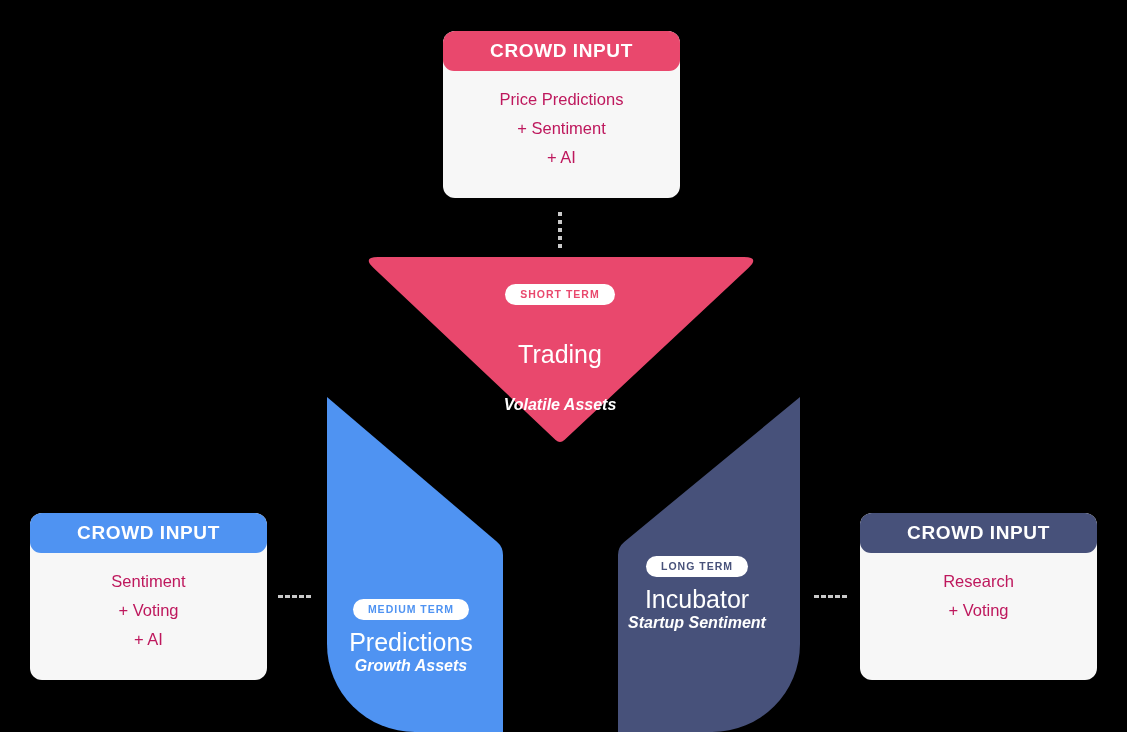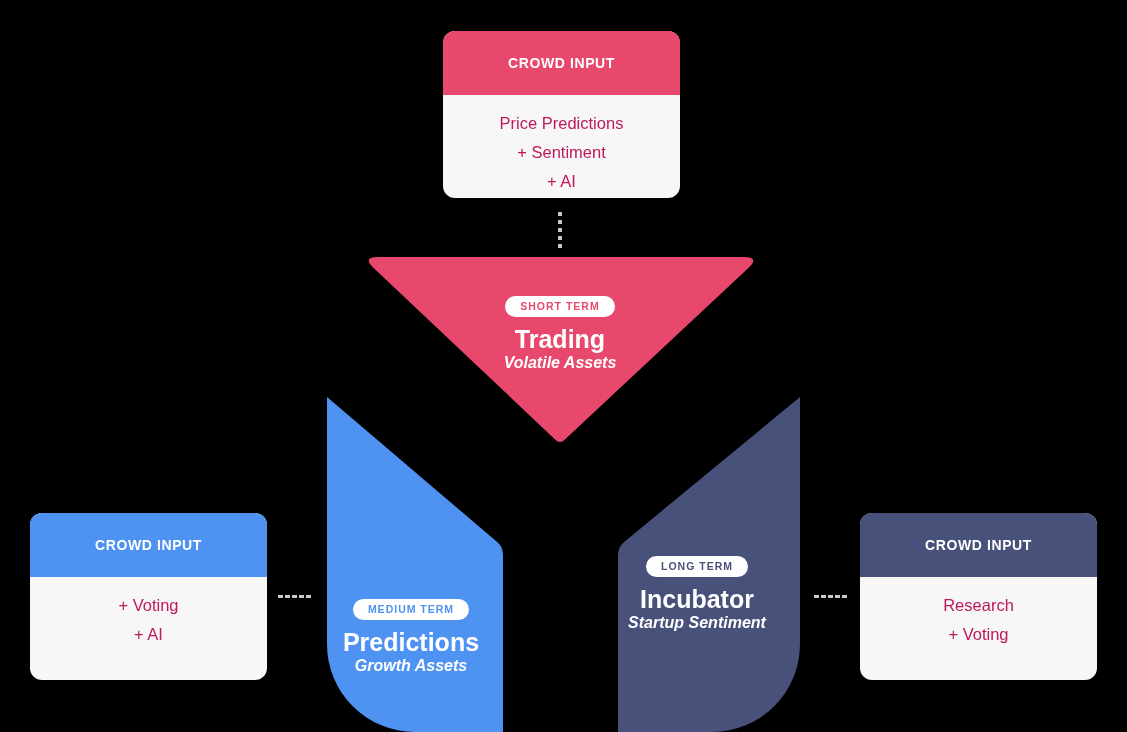--- a/index.html
+++ b/index.html
@@ -7,45 +7,45 @@
     position:relative;width:1127px;height:732px;background:#000;overflow:hidden;
     font-family:"Liberation Sans", sans-serif;
   }
   svg.shapes{position:absolute;left:0;top:0;}
 
   
   .funnel-labels{
     position:absolute;width:240px;display:flex;flex-direction:column;align-items:center;
     pointer-events:none;
   }
-  .labels-trading   {left:440px;top:296px;}
+  .labels-trading   {left:440px;top:284px;gap:27px;}
   .labels-investment{left:291px;top:556px;margin-top:43px;}
   .labels-incubator {left:577px;top:556px;}
   .term-pill{
     background:#fff;border-radius:11px;height:21px;line-height:21px;
     padding:0 15px;font-size:10.5px;font-weight:bold;letter-spacing:1px;
   }
   .funnel-title{
-    margin-top:7px;color:#fff;font-weight:bold;font-size:25px;line-height:30px;
+    margin-top:7px;color:#fff;font-weight:normal;font-size:25px;line-height:30px;
   }
   .funnel-subtitle{
     margin-top:1px;color:#fff;font-style:italic;font-weight:bold;font-size:16px;line-height:16px;
   }
 
   
   .card{
     position:absolute;width:237px;height:167px;border-radius:12px;background:#f7f7f7;
     overflow:hidden;box-shadow:0 2px 8px rgba(0,0,0,0.45);
   }
   .card-top  {left:443px;top:31px;}
   .card-left {left:30px;top:513px;}
   .card-right{left:860px;top:513px;}
   .card-header{
-    height:64px;display:flex;align-items:center;justify-content:center;
-    color:#fff;font-weight:bold;font-size:14px;letter-spacing:0.6px;
+    height:40px;display:flex;align-items:center;justify-content:center;
+    color:#fff;font-weight:bold;font-size:19px;letter-spacing:0.6px;border-radius:11px;
   }
   .card-body{padding-top:14px;}
   .card-line{
     height:29px;line-height:29px;text-align:center;font-size:16.5px;color:#be185d;
   }
 
   
   .connector{position:absolute;}
   .connector-v{
     left:558px;top:212px;width:4px;height:37px;
@@ -92,20 +92,21 @@
     <div class="card-body">
       <div class="card-line">Price Predictions</div>
       <div class="card-line">+ Sentiment</div>
       <div class="card-line">+ AI</div>
     </div>
   </div>
 
   <div class="card card-left">
     <div class="card-header" style="background: rgb(79, 147, 242);">CROWD INPUT</div>
     <div class="card-body">
+      <div class="card-line">Sentiment</div>
       <div class="card-line">+ Voting</div>
       <div class="card-line">+ AI</div>
     </div>
   </div>
 
   <div class="card card-right">
     <div class="card-header" style="background: rgb(71, 81, 122);">CROWD INPUT</div>
     <div class="card-body">
       <div class="card-line">Research</div>
       <div class="card-line">+ Voting</div>

